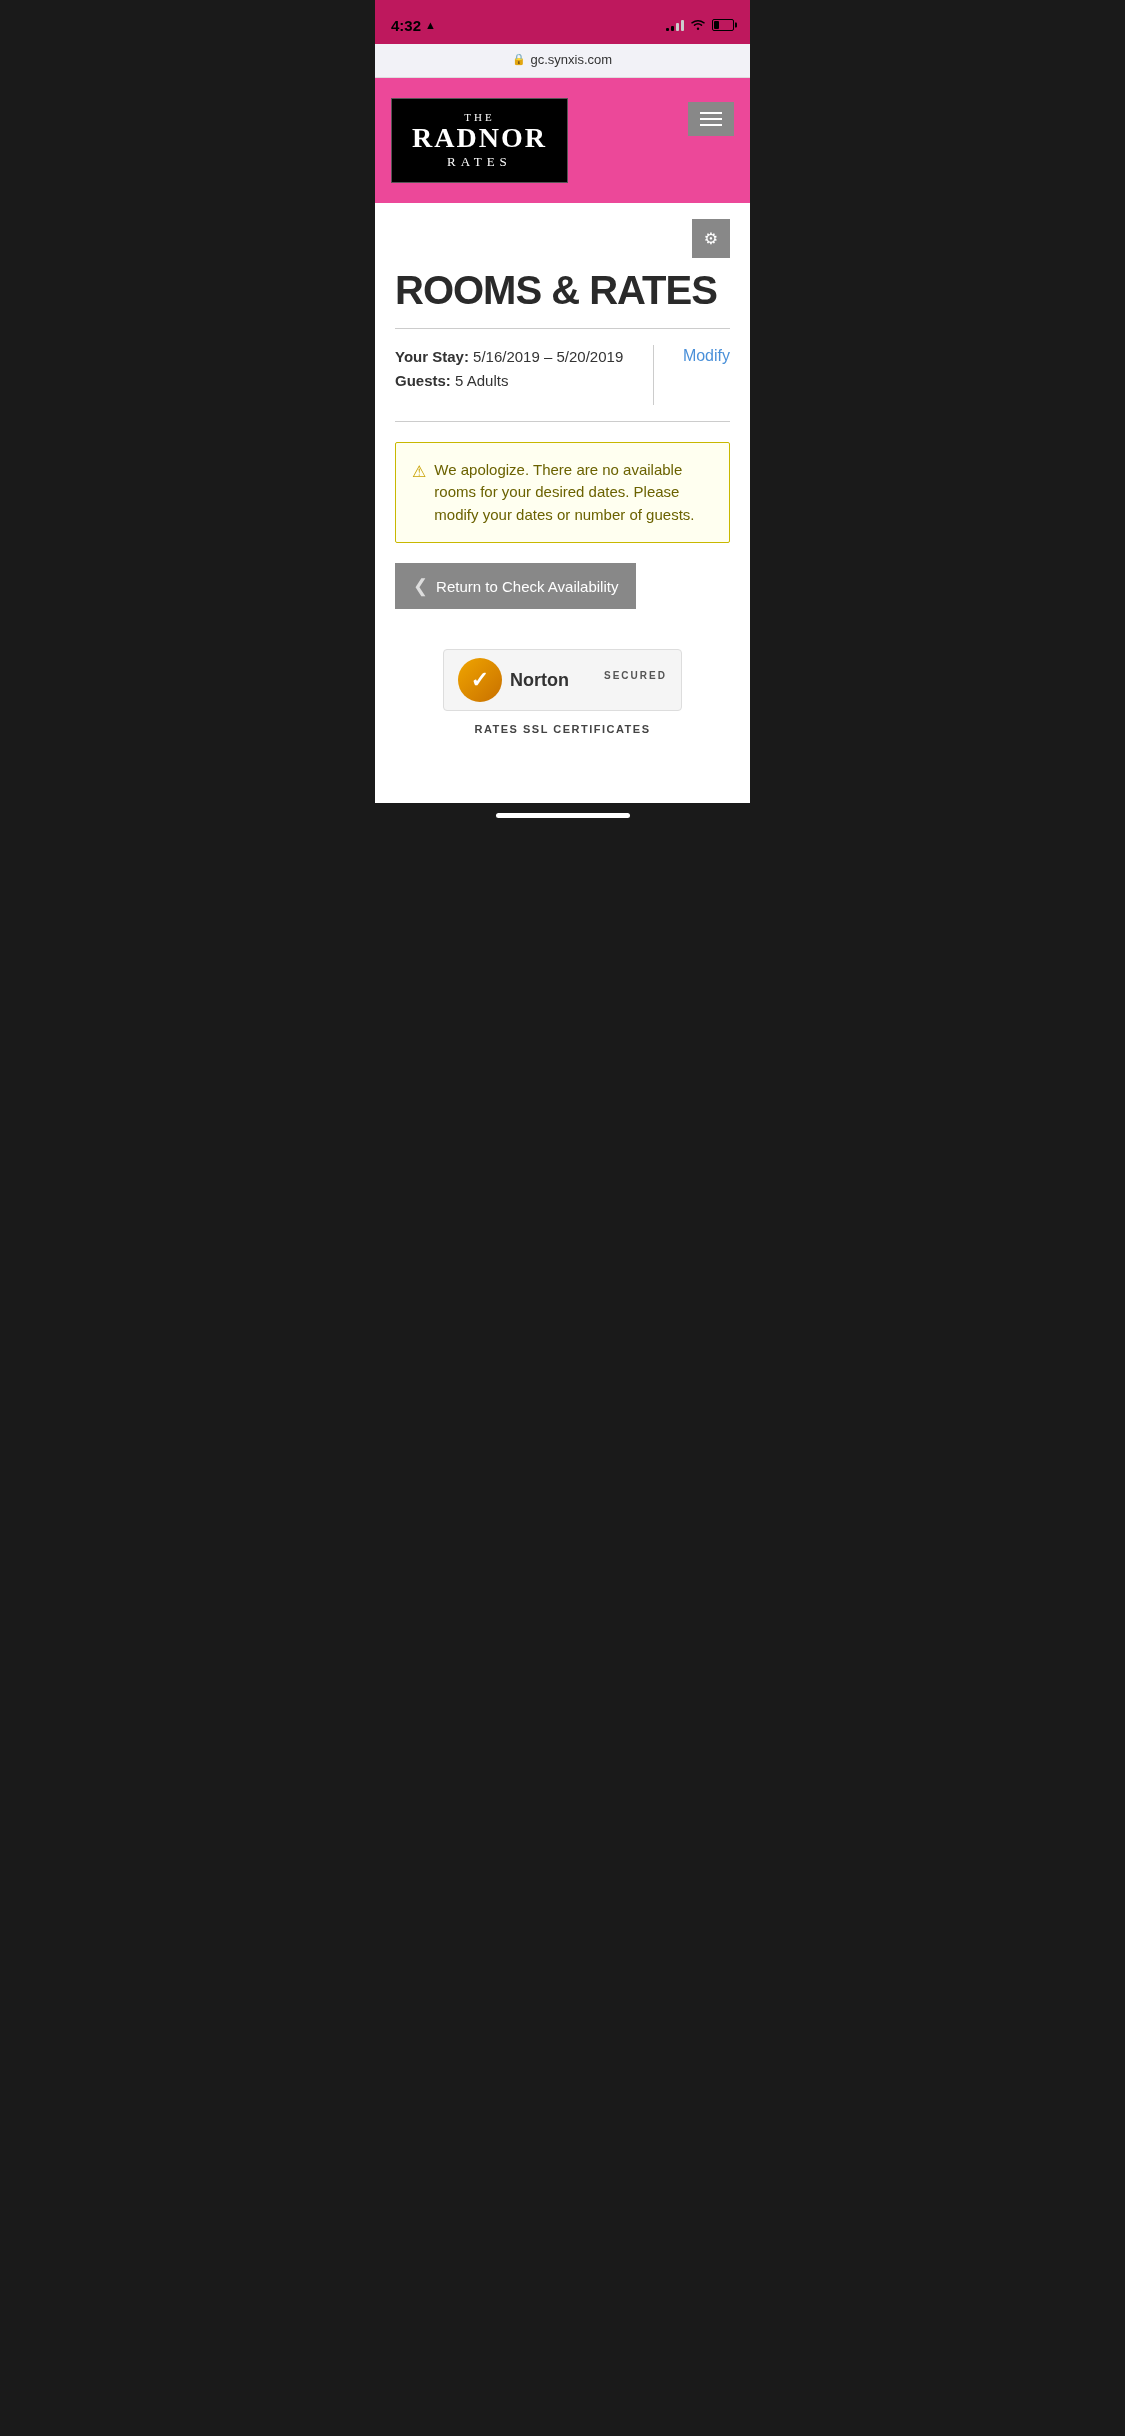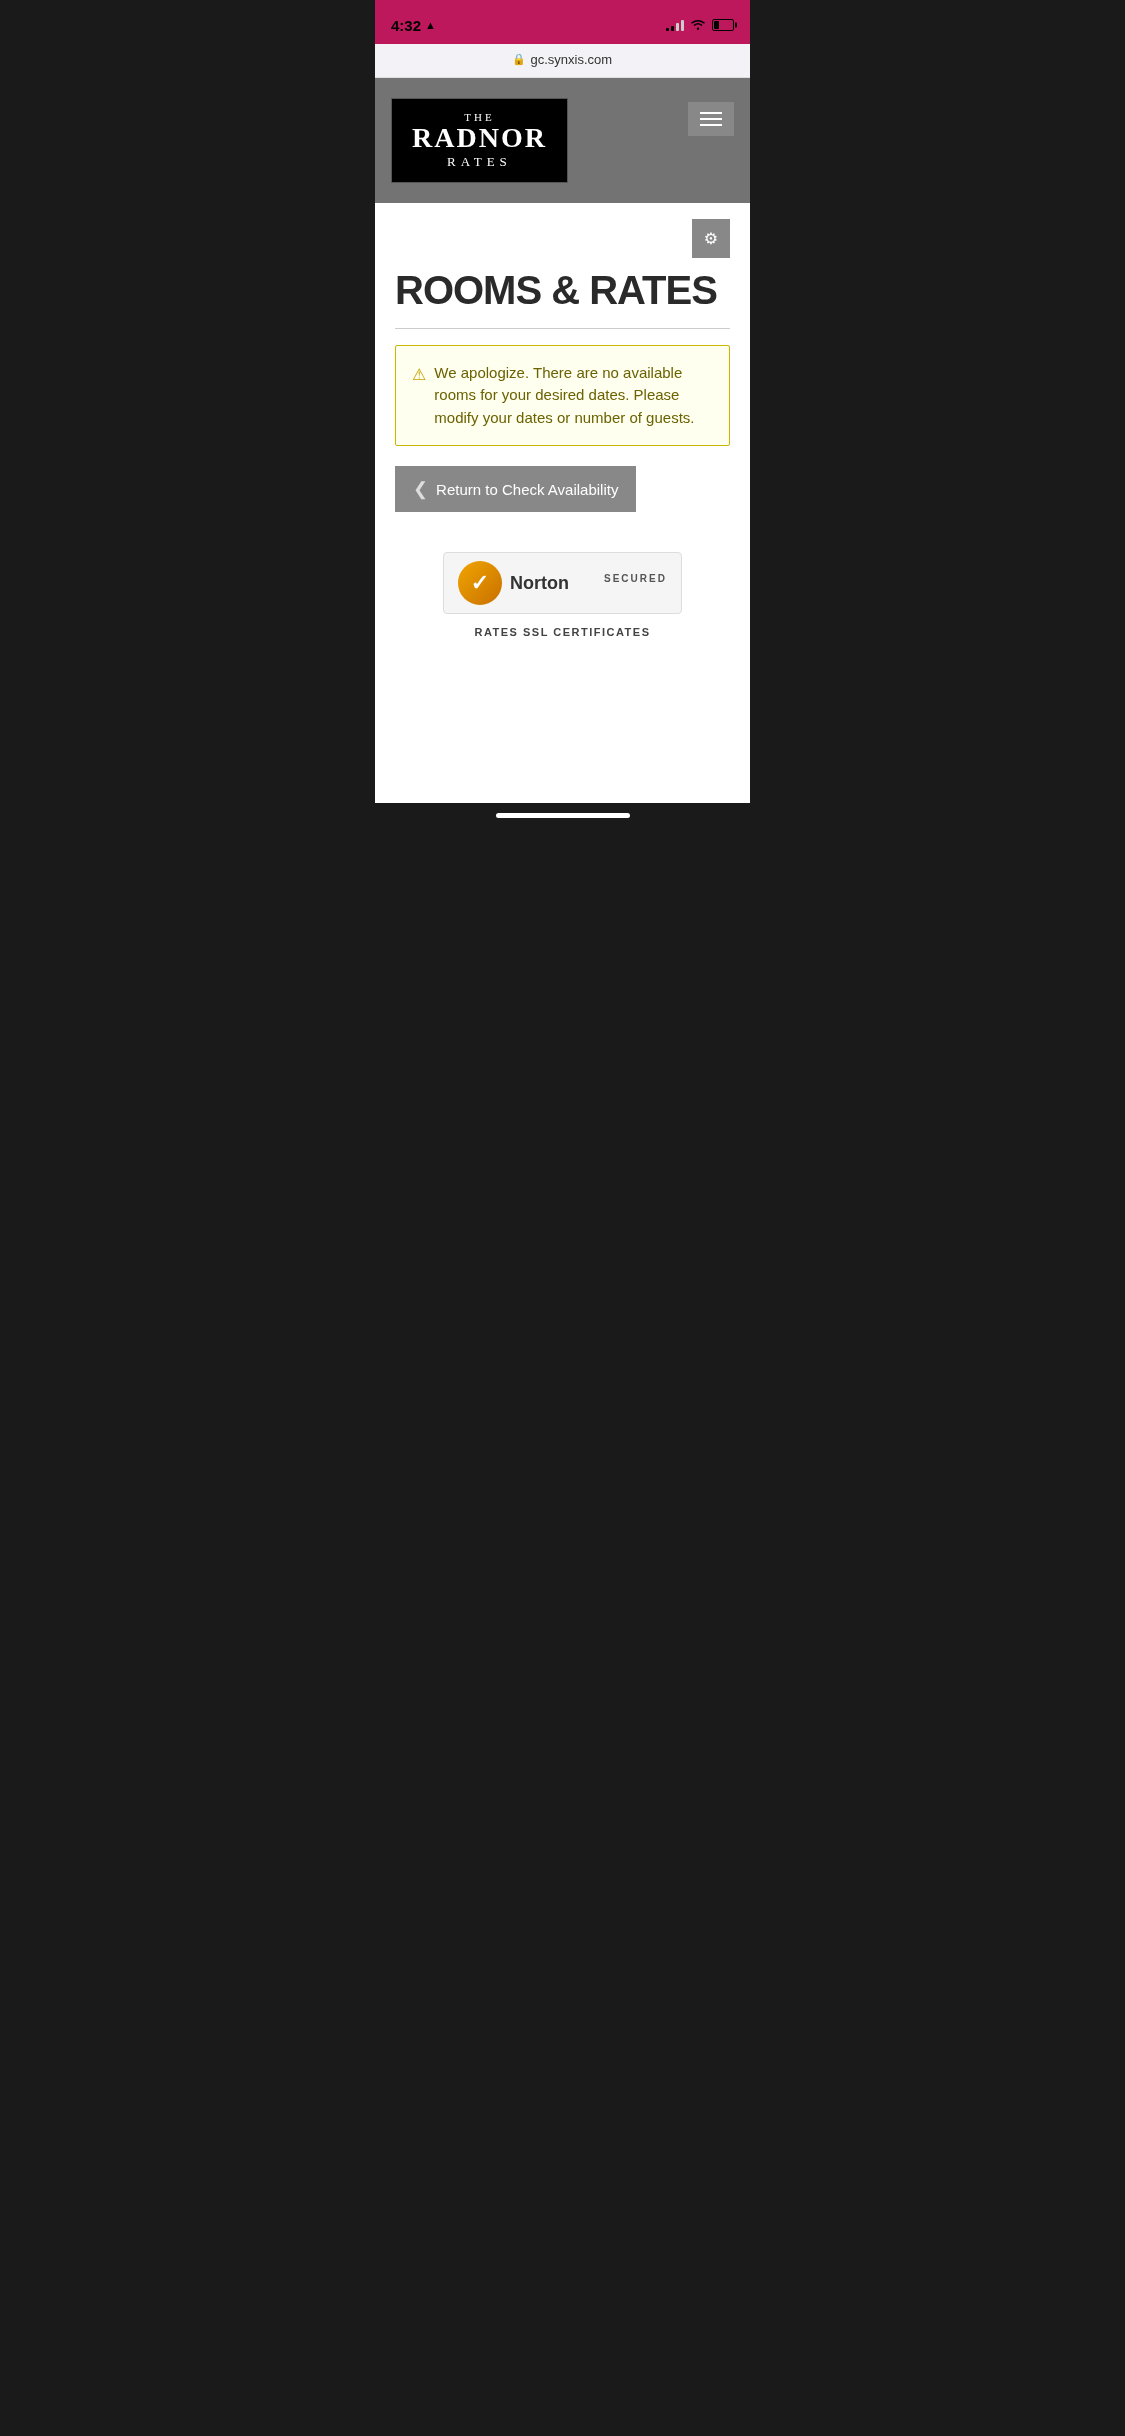--- a/index.html
+++ b/index.html
@@ -109,21 +109,21 @@
       gap: 4px;
     }
 
     .lock-icon {
       font-size: 11px;
       color: #555;
     }
 
     
     .hotel-header {
-      background: #737373;
+      background: #ec4899;
       padding: 20px 16px;
       display: flex;
       align-items: center;
       justify-content: space-between;
     }
 
     .hotel-logo {
       background: #000;
       border: 1px solid #555;
       padding: 12px 20px;
@@ -423,20 +423,34 @@
 <div class="main-content">
 
   <div class="settings-row">
     <button class="settings-button">⚙</button>
   </div>
 
   <h1 class="page-title">ROOMS &amp; RATES</h1>
 
   <hr class="divider">
 
+  <div class="stay-info-row">
+    <div class="stay-details">
+      <div>
+        <strong>Your Stay:</strong>
+        <span>5/16/2019 – 5/20/2019</span>
+      </div>
+      <div>
+        <strong>Guests:</strong>
+        <span>5 Adults</span>
+      </div>
+    </div>
+    <div class="vertical-divider"></div>
+    <a class="modify-link">Modify</a>
+  </div>
 
   <div class="warning-box">
     <div class="warning-text">
       <span class="warning-icon">⚠</span>
       <span>We apologize. There are no available rooms for your desired dates. Please modify your dates or number of guests.</span>
     </div>
   </div>
 
   <button class="return-button">
     <span class="return-arrow">❮</span>

